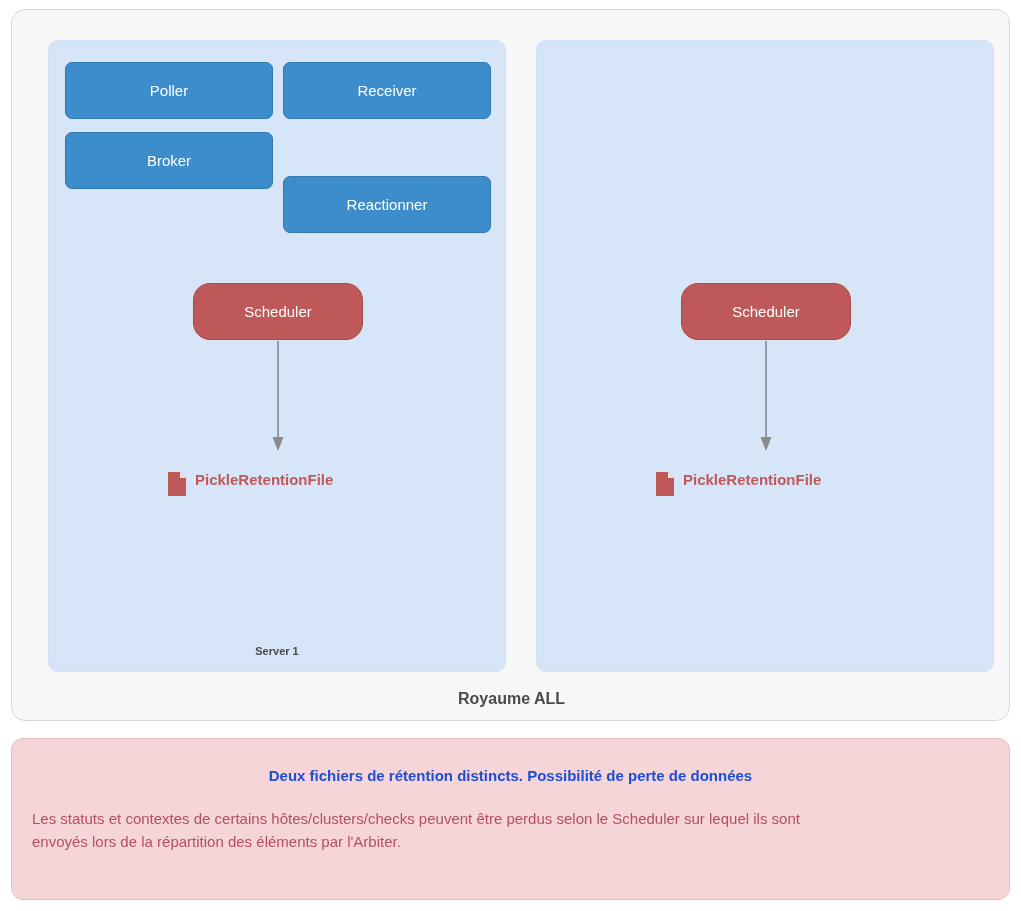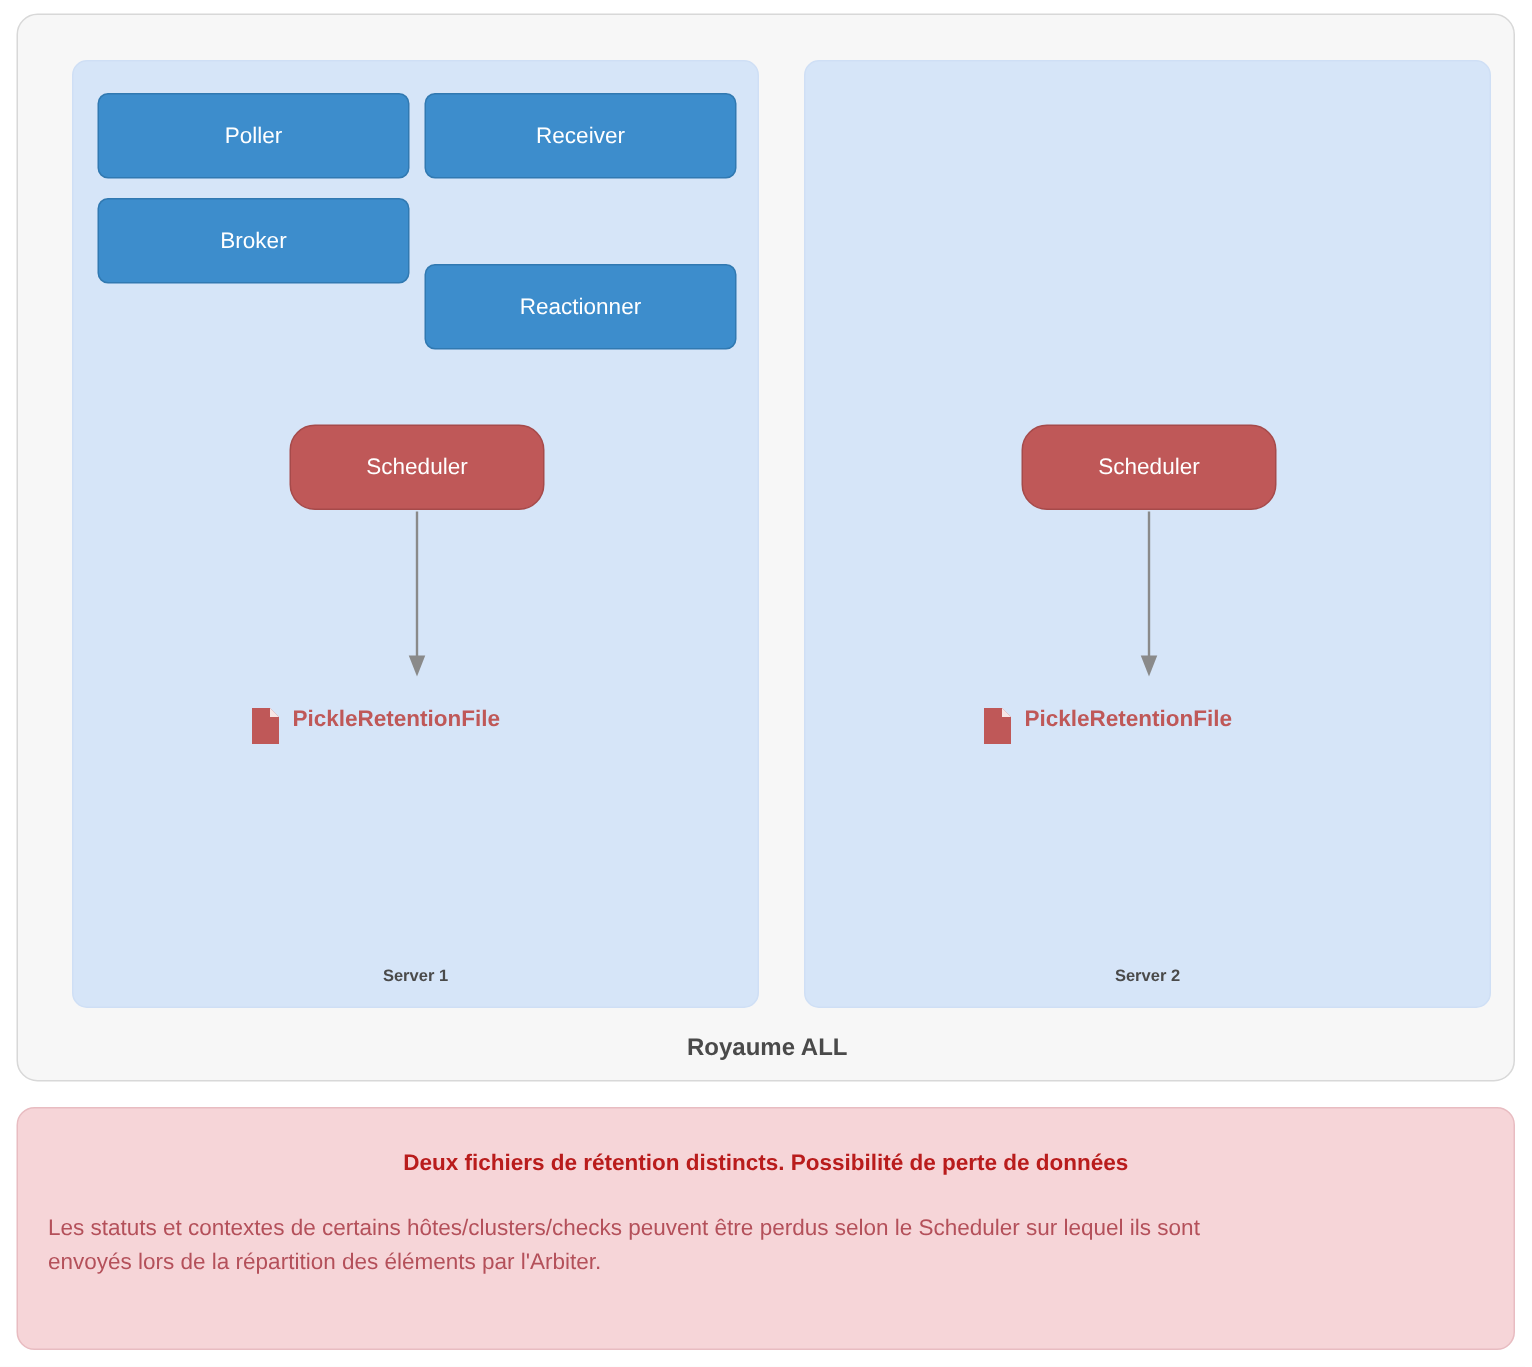--- a/index.html
+++ b/index.html
@@ -153,21 +153,21 @@
     box-sizing: border-box;
   }
   .note-title {
     position: absolute;
     left: 0;
     top: 28px;
     width: 100%;
     text-align: center;
     font-size: 15px;
     font-weight: bold;
-    color: #b91c1c;
+    color: #1d4ed8;
   }
   .note-body {
     position: absolute;
     left: 20px;
     top: 68px;
     width: 960px;
     font-size: 15px;
     color: #b4505a;
     line-height: 23px;
   }
@@ -227,21 +227,20 @@
       </div>
 
       <div class="retention-file" id="retention-2">
         <svg class="file-icon" viewBox="0 0 20 26">
           <path d="M1 1 H13 L19 7 V25 H1 Z" fill="#bf5858"></path>
           <path d="M13 1 L19 7 H13 Z" fill="#ffffff" opacity="0.85"></path>
         </svg>
         <span class="retention-label">PickleRetentionFile</span>
       </div>
 
-      <div class="server-label">Server 2</div>
     </div>
 
     <div class="realm-label">Royaume ALL</div>
   </div>
 
   <div class="note-panel">
     <div class="note-title">Deux fichiers de rétention distincts. Possibilité de perte de données</div>
     <div class="note-body">
       <div>Les statuts et contextes de certains hôtes/clusters/checks peuvent être perdus selon le Scheduler sur lequel ils sont</div>
       <div>envoyés lors de la répartition des éléments par l'Arbiter.</div>

